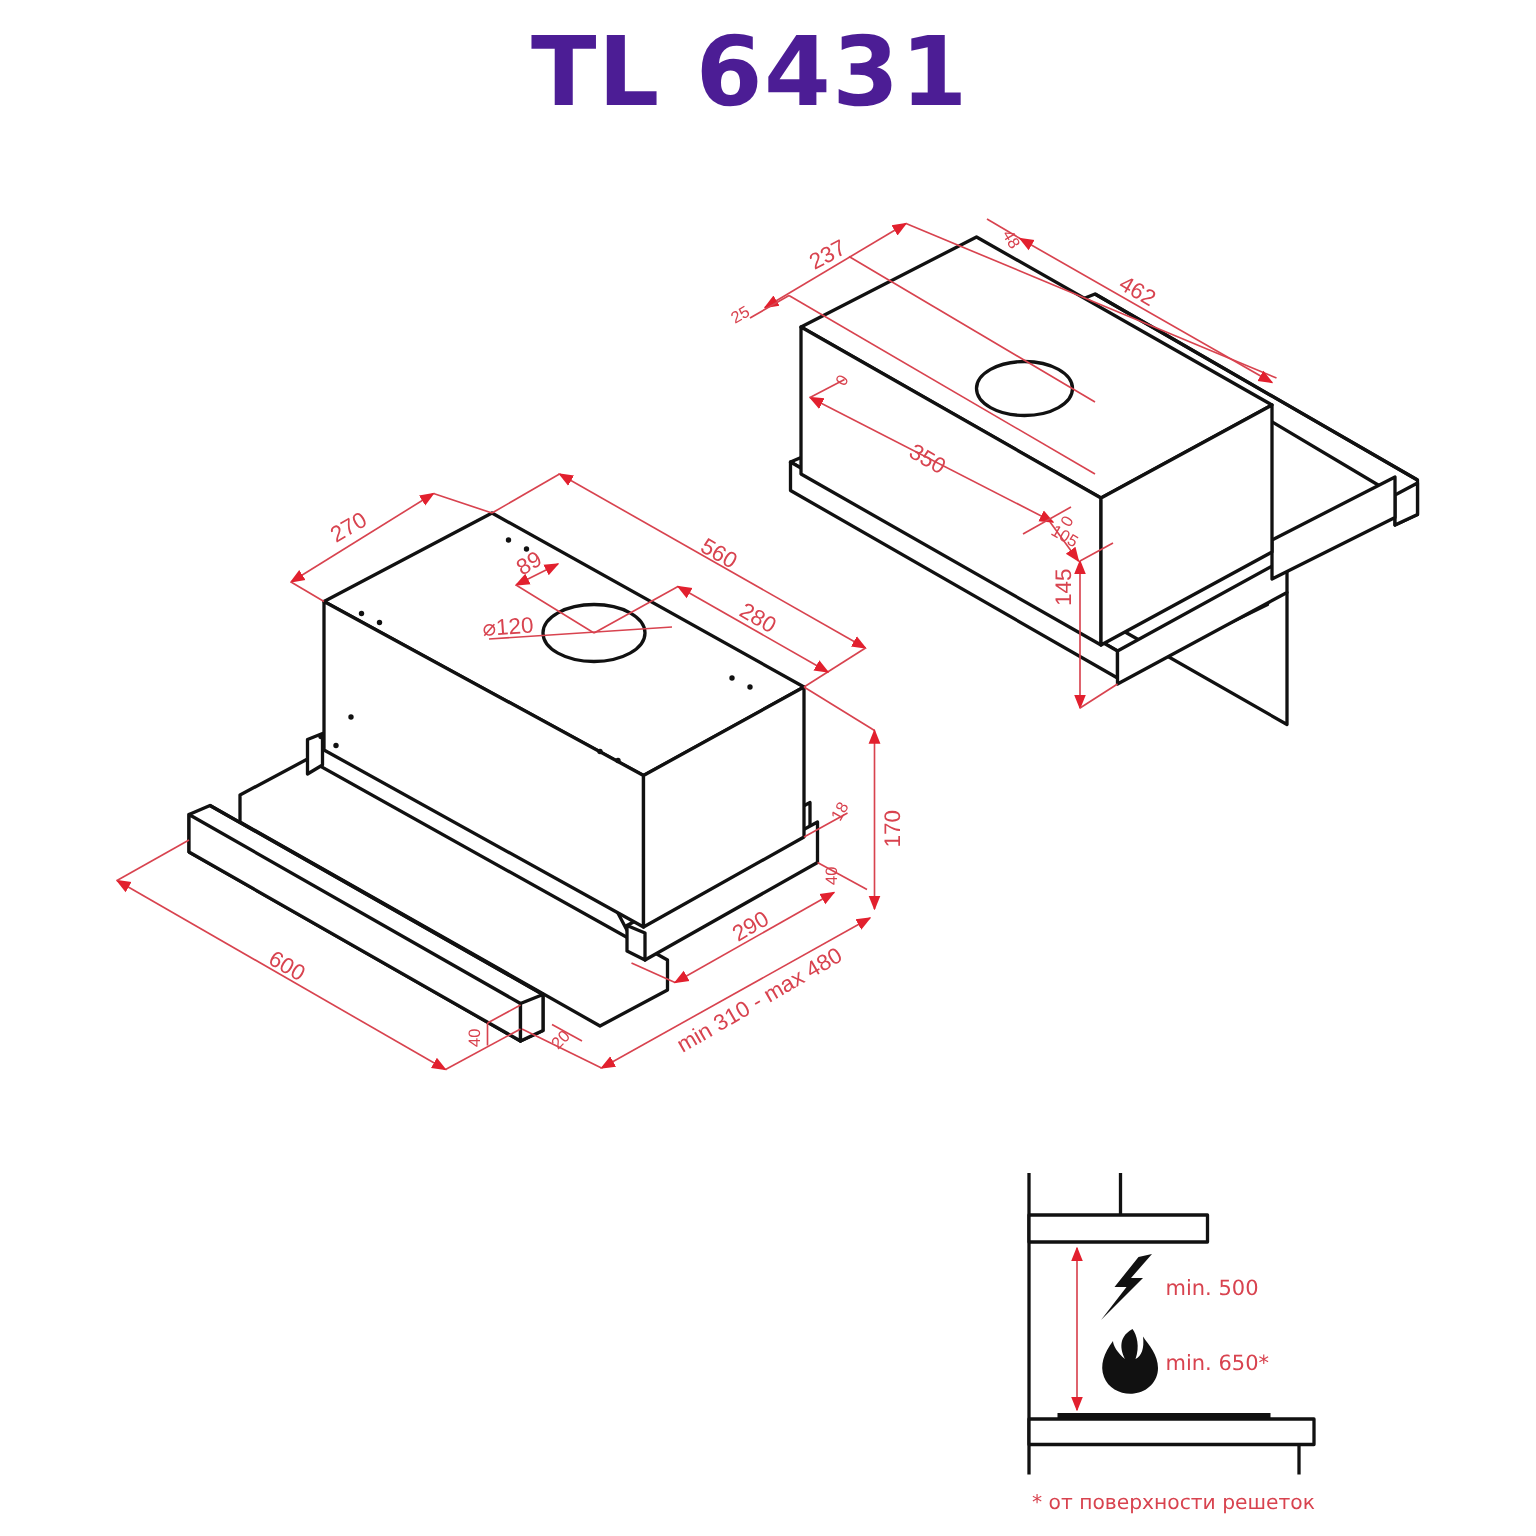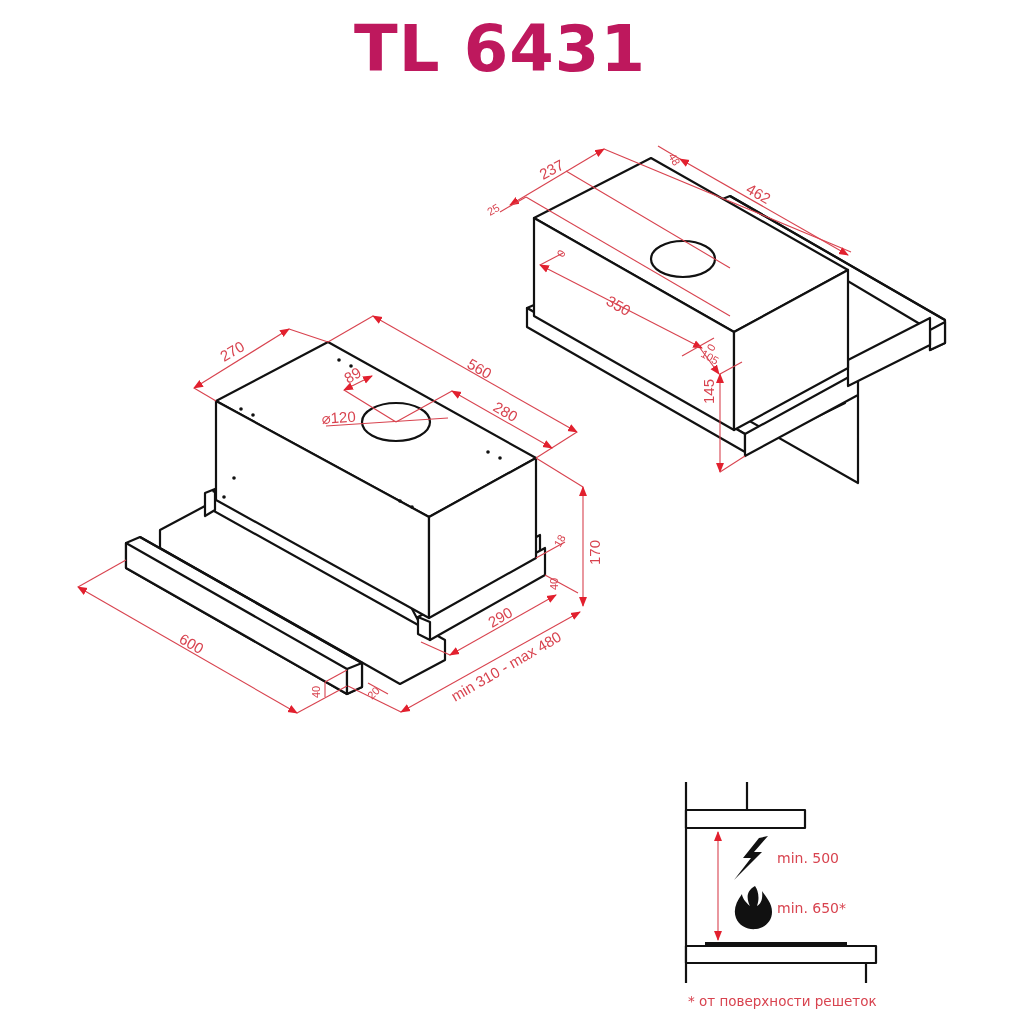--- a/index.html
+++ b/index.html
@@ -1,17 +1,17 @@
 <!DOCTYPE html>
 <html><head>
   <meta charset="utf-8">
   <style>
     html, body { margin: 0; padding: 0; background: #ffffff; }
     body { width: 1024px; height: 1024px; position: relative; overflow: hidden; font-family: "Liberation Sans", sans-serif; }
-    .title { position: absolute; left: 0; width: 1000px; top: 12px; text-align: center; font-family: "DejaVu Sans", sans-serif; font-weight: bold; font-size: 64px; color: #be185d; letter-spacing: 1px; }
+    .title { position: absolute; left: 0; width: 1000px; top: 12px; text-align: center; font-family: "DejaVu Sans", sans-serif; font-weight: bold; font-size: 64px; color: #4c1d95; letter-spacing: 1px; }
     svg.drawing { position: absolute; left: 0; top: 0; width: 1024px; height: 1024px; }
     .ln { stroke: #111; stroke-width: 2.2; fill: none; stroke-linejoin: round; }
     .lnf { stroke: #111; stroke-width: 2.2; fill: #ffffff; stroke-linejoin: round; }
     .dim { stroke: #d8434f; stroke-width: 1.1; fill: none; }
     .dimtxt { fill: #d8434f; font-family: "Liberation Sans", sans-serif; font-size: 15px; }
     .dimtxt-s { fill: #d8434f; font-family: "Liberation Sans", sans-serif; font-size: 11px; }
     .arrow { fill: #e2202e; }
     .legend-txt { fill: #d8434f; font-family: "DejaVu Sans", sans-serif; font-size: 14px; }
     .dot { fill: #111; }
   </style>

